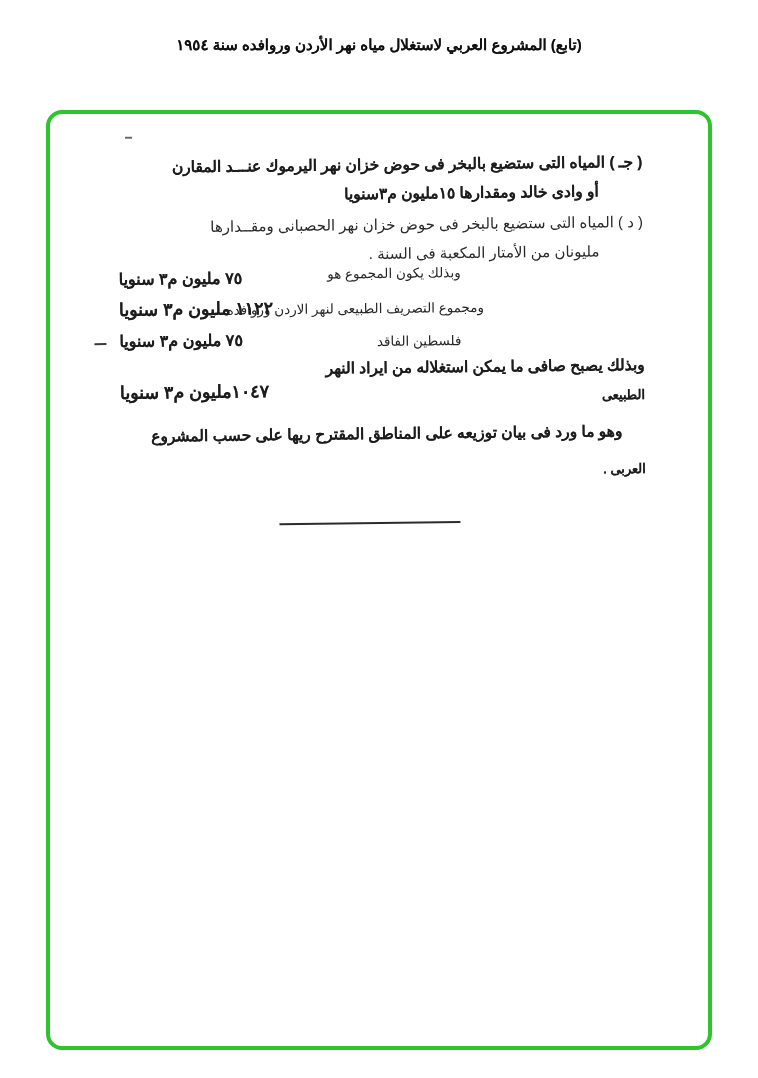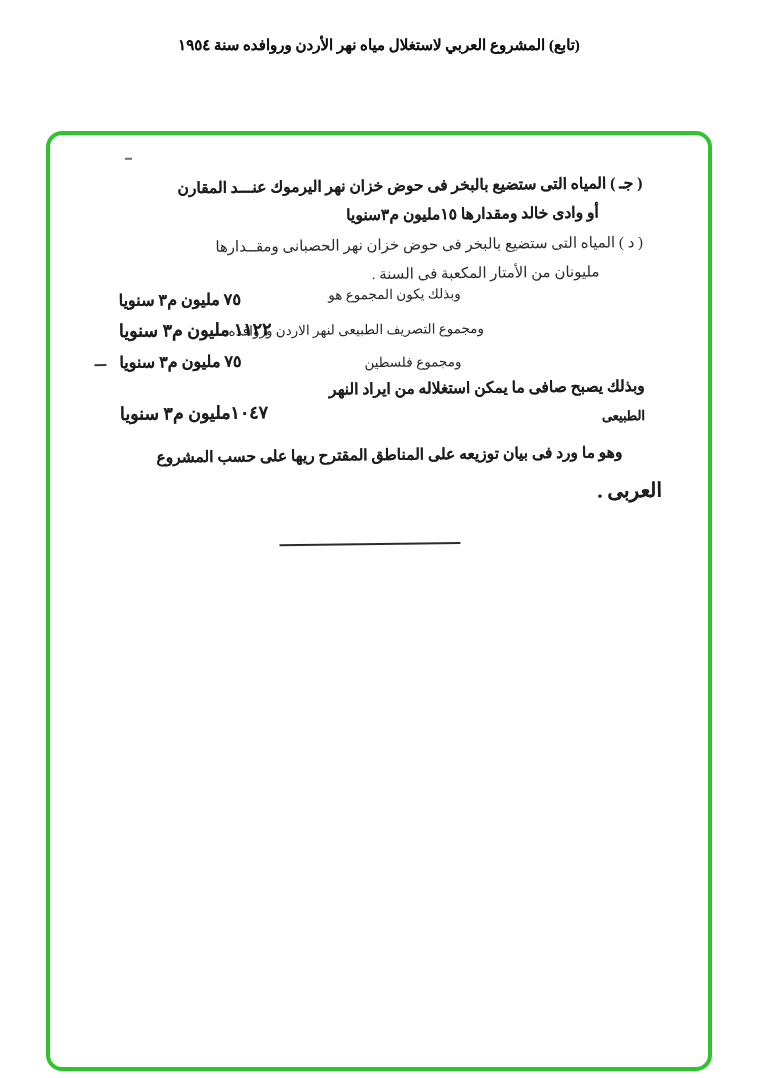--- a/index.html
+++ b/index.html
@@ -2,21 +2,21 @@
 <html lang="ar"><head>
 <meta charset="utf-8">
 <style>
   html, body { margin: 0; padding: 0; background: #ffffff; }
   .page {
     position: relative;
     width: 758px;
     height: 1078px;
     background: #ffffff;
     overflow: hidden;
-    font-family: Liberation Serif, serif;
+    font-family: Liberation Sans, sans-serif;
     color: #1c1c1c;
   }
 
   
   .page-header {
     position: absolute;
     top: 36px;
     left: 0;
     width: 100%;
     text-align: center;
@@ -75,21 +75,21 @@
   .row2-label { right: 223px; top: 181px; }
   .row2-value { left: 70px;  top: 179px; }
   .row3-label { right: 246px; top: 214px; }
   .row3-value { left: 70px;  top: 211px; }
 
   .net-line1 { right: 63px; top: 240px; font-size: 15.5px; }
   .net-line2 { right: 63px; top: 270px; font-size: 13px; }
   .net-value { left: 70px;  top: 262px; }
 
   .closing-line1 { right: 86px; top: 306px; font-size: 15.5px; }
-  .closing-line2 { right: 47px; top: 344px; font-size: 20px; }
+  .closing-line2 { right: 63px; top: 344px; font-size: 13px; }
 
   .end-rule {
     position: absolute;
     left: 228px;
     top: 408px;
     width: 181px;
     height: 2px;
     background: #2b2b2b;
   }
 
@@ -100,21 +100,21 @@
 </style>
 </head>
 <body>
 
 <div class="page">
 
   <header class="page-header" dir="rtl">
     <div class="doc-title">(تابع) المشروع العربي لاستغلال مياه نهر الأردن وروافده سنة ١٩٥٤</div>
   </header>
 
-  <div class="frame" style="border-color: rgb(46, 196, 46); margin-top: 21px;">
+  <div class="frame" style="border-color: rgb(46, 196, 46);">
     <div class="scan" dir="rtl">
 
       <span class="mark mark-top"></span>
 
       <div class="abs clause clause-jeem bold">
         <div class="line">( جـ )  المياه التى ستضيع بالبخر فى حوض خزان نهر اليرموك عنـــد المقارن</div>
         <div class="line indent">أو وادى خالد ومقدارها   ١٥مليون م٣سنويا</div>
       </div>
 
       <div class="abs clause clause-dal">
@@ -122,21 +122,21 @@
         <div class="line indent">مليونان من الأمتار المكعبة فى السنة .</div>
       </div>
 
       <div class="abs rlabel row1-label">وبذلك يكون المجموع هو</div>
       <div class="abs rvalue row1-value">٧٥ مليون م٣ سنويا</div>
 
       <div class="abs rlabel row2-label">ومجموع التصريف الطبيعى لنهر الاردن وروافده</div>
       <div class="abs rvalue big row2-value">١١٢٢ مليون م٣ سنويا</div>
 
       <span class="mark mark-dash"></span>
-      <div class="abs rlabel row3-label">ومجموع فلسطين</div>
+      <div class="abs rlabel row3-label">فلسطين الفاقد</div>
       <div class="abs rvalue row3-value">٧٥ مليون م٣ سنويا</div>
 
       <div class="abs bold net-line1">وبذلك يصبح صافى ما يمكن استغلاله من ايراد النهر</div>
       <div class="abs bold net-line2">الطبيعى</div>
       <div class="abs rvalue big net-value">١٠٤٧مليون م٣ سنويا</div>
 
       <div class="abs bold closing-line1">وهو ما ورد فى بيان توزيعه على المناطق المقترح ريها على حسب المشروع</div>
       <div class="abs bold closing-line2">العربى .</div>
 
       <div class="end-rule"></div>

